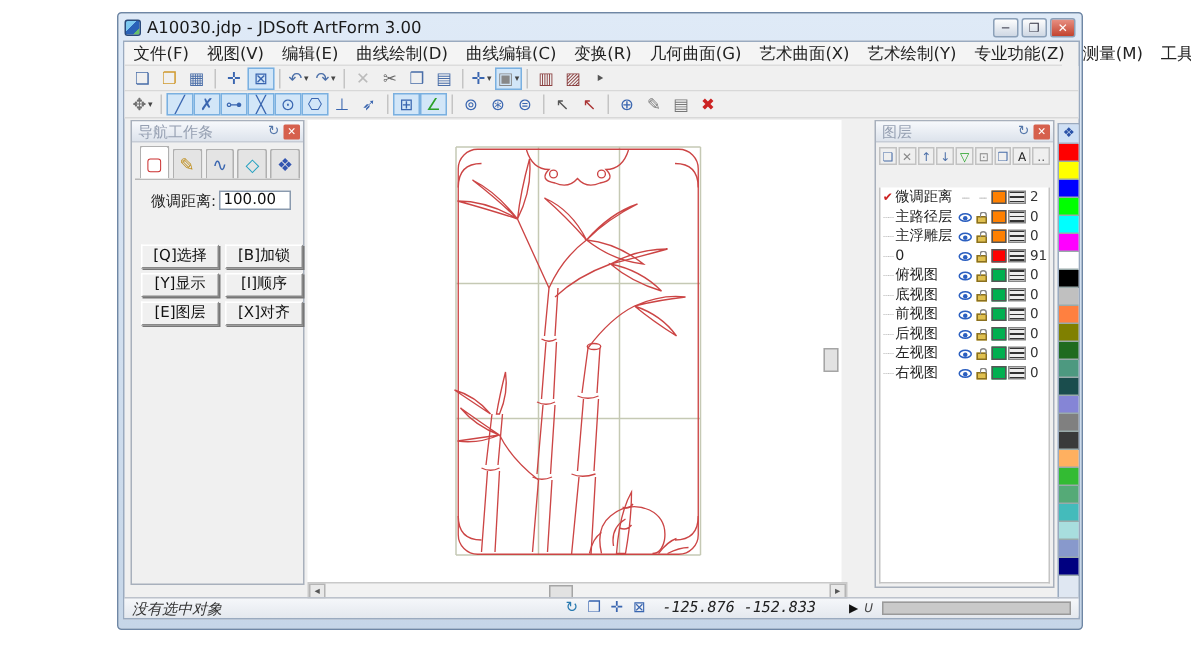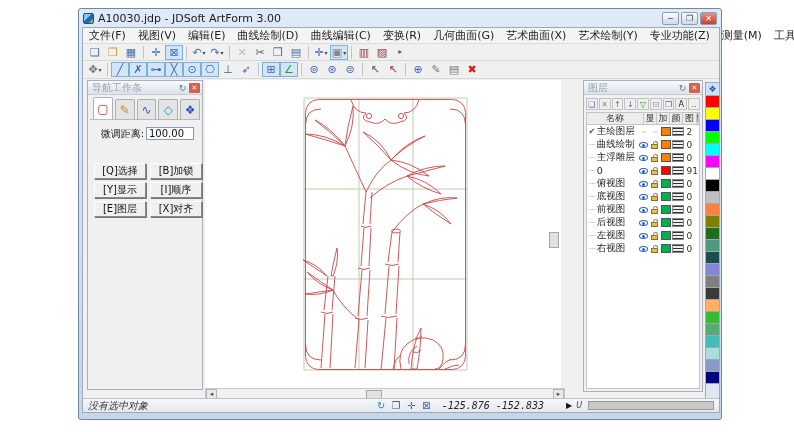--- a/index.html
+++ b/index.html
@@ -272,49 +272,41 @@
             <span class="lp-tbtn" style="color: rgb(74, 110, 168);">❏</span>
             <span class="lp-tbtn" style="color: rgb(136, 136, 136);">✕</span>
             <span class="lp-tbtn" style="color: rgb(74, 110, 168);">↑</span>
             <span class="lp-tbtn" style="color: rgb(74, 110, 168);">↓</span>
             <span class="lp-tbtn" style="color: rgb(34, 160, 34);">▽</span>
             <span class="lp-tbtn" style="color: rgb(136, 136, 136);">⊡</span>
             <span class="lp-tbtn" style="color: rgb(74, 110, 168);">❒</span>
             <span class="lp-tbtn" style="color: rgb(34, 34, 34);">A</span>
             <span class="lp-tbtn" style="color: rgb(85, 85, 85);">‥</span>
           </div>
-        <div class="lp-head" id="lp-head">
-            <span style="width: 57px;">名称</span>
-            <span style="width: 13px;">显</span>
-            <span style="width: 13px;">加</span>
-            <span style="width: 13px;">颜</span>
-            <span style="width: 14px;">图</span>
-            <span style="flex: 1 1 0%;">对..</span>
-          </div>
         <div class="lp-rows" id="lp-rows">
             <div class="lrow">
               <span class="lc-check">✔</span>
-              <span class="lc-name">主绘图层</span>
+              <span class="lc-name">微调距离</span>
               <span class="lc-i">
                 <span class="dashes">---</span>
               </span>
               <span class="lc-i">
                 <span class="dashes">---</span>
               </span>
               <span class="lc-i">
                 <span class="swatch" style="background: rgb(255, 128, 0);"></span>
               </span>
               <span class="lc-hatch">
                 <span class="hatch"></span>
               </span>
               <span class="lc-count">2</span>
             </div>
             <div class="lrow">
               <span class="lc-check dash">┄┄</span>
-              <span class="lc-name">曲线绘制</span>
+              <span class="lc-name">主路径层</span>
               <span class="lc-i">
                 <span class="eye"></span>
               </span>
               <span class="lc-i">
                 <span class="lock"></span>
               </span>
               <span class="lc-i">
                 <span class="swatch" style="background: rgb(255, 128, 0);"></span>
               </span>
               <span class="lc-hatch">

